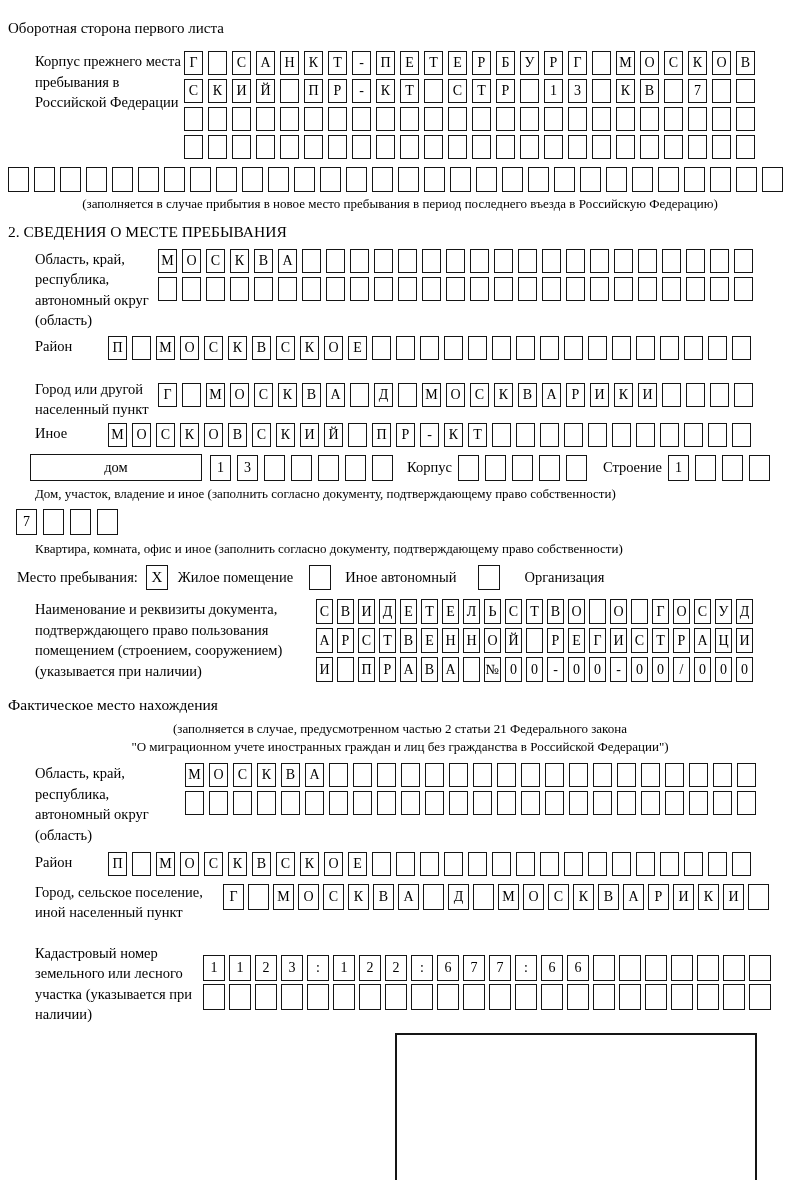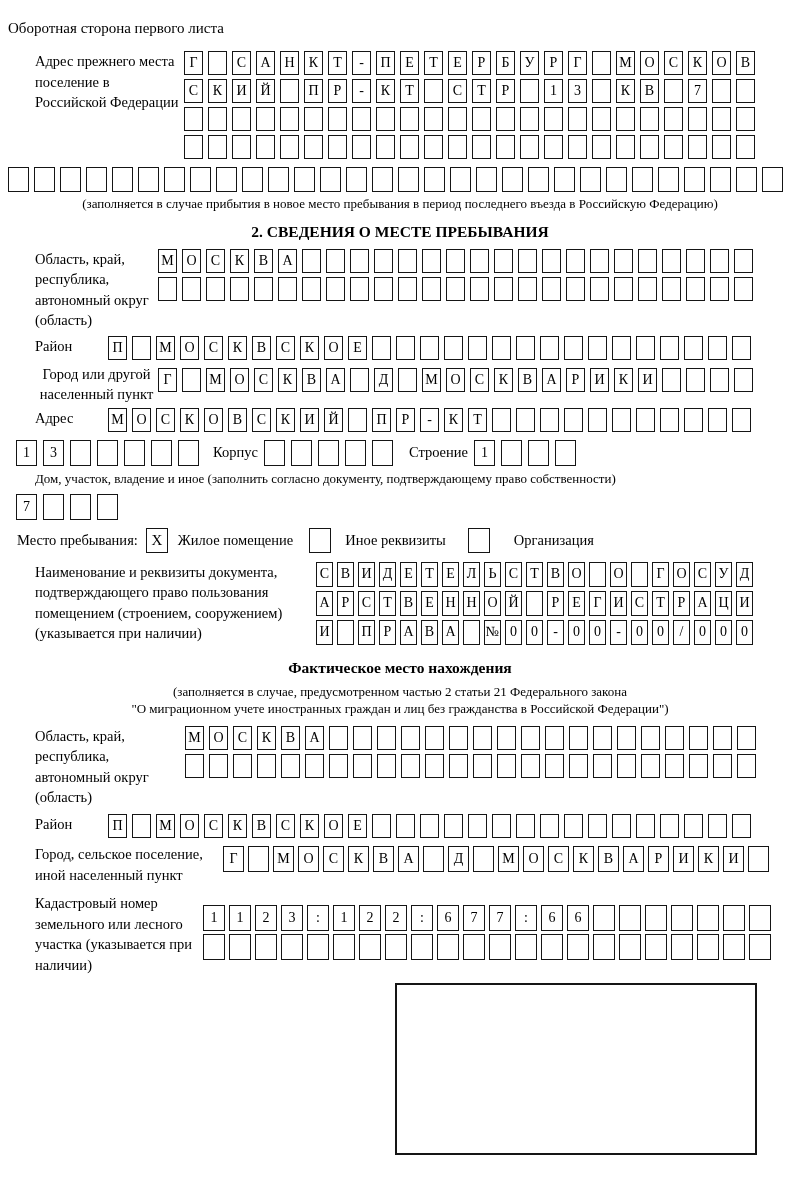--- a/index.html
+++ b/index.html
@@ -16,35 +16,35 @@
   .cg-full{gap:5px;margin-top:4px;}        .cg-full .cell{width:21px;height:25px;}
   .cg-b25{gap:5px;margin-bottom:4px;}      .cg-b25 .cell{width:19px;}
   .cg-b27{gap:5px;}                        .cg-b27 .cell{width:19px;}
   .cg-c{gap:4px;margin-bottom:4px;}        .cg-c .cell{width:17px;height:25px;}
   .cg-d24{gap:5px;margin-bottom:4px;}      .cg-d24 .cell{width:19px;}
   .cg-dcity{gap:4px;}                      .cg-dcity .cell{width:21px;height:26px;}
   .cg-k{gap:4px;margin-bottom:3px;}        .cg-k .cell{width:22px;height:26px;}
   .cg-h{gap:6px;}                          .cg-h .cell{width:21px;height:26px;}
   .note{font-size:13px;line-height:1.35;}
   .center{text-align:center;}
-  .sec-title{text-align:center;font-weight:bold;font-size:15.5px;margin:10px 0 8px 0;}
+  .sec-title{font-weight:normal;font-size:15.5px;margin:10px 0 8px 0;}
   .boxlabel{box-sizing:border-box;border:1.6px solid #151515;height:27px;display:flex;align-items:center;justify-content:center;font-size:14.5px;flex:none;background:#fff;}
   .inline-lbl{font-size:14.5px;line-height:27px;flex:none;}
   .cbox{box-sizing:border-box;border:1.6px solid #151515;width:22px;height:25px;display:flex;align-items:center;justify-content:center;font-size:15px;flex:none;background:#fff;}
   .stamp-box{box-sizing:border-box;border:2px solid #151515;width:362px;height:172px;margin-left:387px;background:#fff;}
 </style>
 </head>
 <body>
 
 <div class="page">
 
   <div class="hdr-note">Оборотная сторона первого листа</div>
 
   <div class="row">
-    <div class="lbl" style="margin-left:27px;width:149px;">Адрес прежнего места поселение в Российской Федерации</div>
+    <div class="lbl" style="margin-left:27px;width:149px;">Корпус прежнего места пребывания в Российской Федерации</div>
     <div class="col">
       <div class="cells cg-a">
           <span class="cell">Г</span>
           <span class="cell"></span>
           <span class="cell">С</span>
           <span class="cell">А</span>
           <span class="cell">Н</span>
           <span class="cell">К</span>
           <span class="cell">Т</span>
           <span class="cell">-</span>
@@ -267,21 +267,21 @@
         <span class="cell"></span>
         <span class="cell"></span>
         <span class="cell"></span>
         <span class="cell"></span>
         <span class="cell"></span>
         <span class="cell"></span>
         <span class="cell"></span>
       </div>
   </div>
 
-  <div class="row" style="margin-top:4px;text-align:center;">
+  <div class="row" style="margin-top:19px;">
     <div class="lbl" style="margin-left:27px;width:123px;">Город или другой населенный пункт</div>
     <div class="cells cg-b25" style="margin-top:4px;">
         <span class="cell">Г</span>
         <span class="cell"></span>
         <span class="cell">М</span>
         <span class="cell">О</span>
         <span class="cell">С</span>
         <span class="cell">К</span>
         <span class="cell">В</span>
         <span class="cell">А</span>
@@ -299,21 +299,21 @@
         <span class="cell">К</span>
         <span class="cell">И</span>
         <span class="cell"></span>
         <span class="cell"></span>
         <span class="cell"></span>
         <span class="cell"></span>
       </div>
   </div>
 
   <div class="row" style="margin-top:3px;">
-    <div class="lbl" style="margin-left:27px;width:73px;">Адрес</div>
+    <div class="lbl" style="margin-left:27px;width:73px;">Иное</div>
     <div class="cells cg-b27">
         <span class="cell">М</span>
         <span class="cell">О</span>
         <span class="cell">С</span>
         <span class="cell">К</span>
         <span class="cell">О</span>
         <span class="cell">В</span>
         <span class="cell">С</span>
         <span class="cell">К</span>
         <span class="cell">И</span>
@@ -332,20 +332,21 @@
         <span class="cell"></span>
         <span class="cell"></span>
         <span class="cell"></span>
         <span class="cell"></span>
         <span class="cell"></span>
         <span class="cell"></span>
       </div>
   </div>
 
   <div class="row" style="margin-top:7px;align-items:center;">
+    <div class="boxlabel" style="margin-left:22px;width:172px;">дом</div>
     <div class="cells cg-h" style="margin-left:8px;">
         <span class="cell">1</span>
         <span class="cell">3</span>
         <span class="cell"></span>
         <span class="cell"></span>
         <span class="cell"></span>
         <span class="cell"></span>
         <span class="cell"></span>
       </div>
     <span class="inline-lbl" style="margin-left:14px;">Корпус</span>
@@ -367,27 +368,28 @@
   <div class="note" style="margin-left:27px;margin-top:4px;">Дом, участок, владение и иное (заполнить согласно документу, подтверждающему право собственности)</div>
 
   <div class="row" style="margin-top:6px;align-items:center;">
     <div class="cells cg-h" style="margin-left:8px;">
         <span class="cell">7</span>
         <span class="cell"></span>
         <span class="cell"></span>
         <span class="cell"></span>
       </div>
   </div>
+  <div class="note" style="margin-left:27px;margin-top:5px;">Квартира, комната, офис и иное (заполнить согласно документу, подтверждающему право собственности)</div>
 
   <div class="row" style="margin-top:8px;align-items:center;">
     <span class="lbl" style="margin-left:9px;">Место пребывания:</span>
     <span class="cbox" style="margin-left:8px;">X</span>
     <span class="lbl" style="margin-left:10px;">Жилое помещение</span>
     <span class="cbox" style="margin-left:16px;"></span>
-    <span class="lbl" style="margin-left:14px;">Иное реквизиты</span>
+    <span class="lbl" style="margin-left:14px;">Иное автономный</span>
     <span class="cbox" style="margin-left:22px;"></span>
     <span class="lbl" style="margin-left:24px;">Организация</span>
   </div>
 
   <div class="row" style="margin-top:9px;">
     <div class="lbl" style="margin-left:27px;width:281px;">Наименование и реквизиты документа, подтверждающего право пользования помещением (строением, сооружением) (указывается при наличии)</div>
     <div class="col">
       <div class="cells cg-c">
           <span class="cell">С</span>
           <span class="cell">В</span>
@@ -576,21 +578,21 @@
         <span class="cell">В</span>
         <span class="cell">А</span>
         <span class="cell">Р</span>
         <span class="cell">И</span>
         <span class="cell">К</span>
         <span class="cell">И</span>
         <span class="cell"></span>
       </div>
   </div>
 
-  <div class="row" style="margin-top:8px;">
+  <div class="row" style="margin-top:20px;">
     <div class="lbl" style="margin-left:27px;width:168px;">Кадастровый номер земельного или лесного участка (указывается при наличии)</div>
     <div class="col" style="margin-top:12px;">
       <div class="cells cg-k">
           <span class="cell">1</span>
           <span class="cell">1</span>
           <span class="cell">2</span>
           <span class="cell">3</span>
           <span class="cell">:</span>
           <span class="cell">1</span>
           <span class="cell">2</span>

